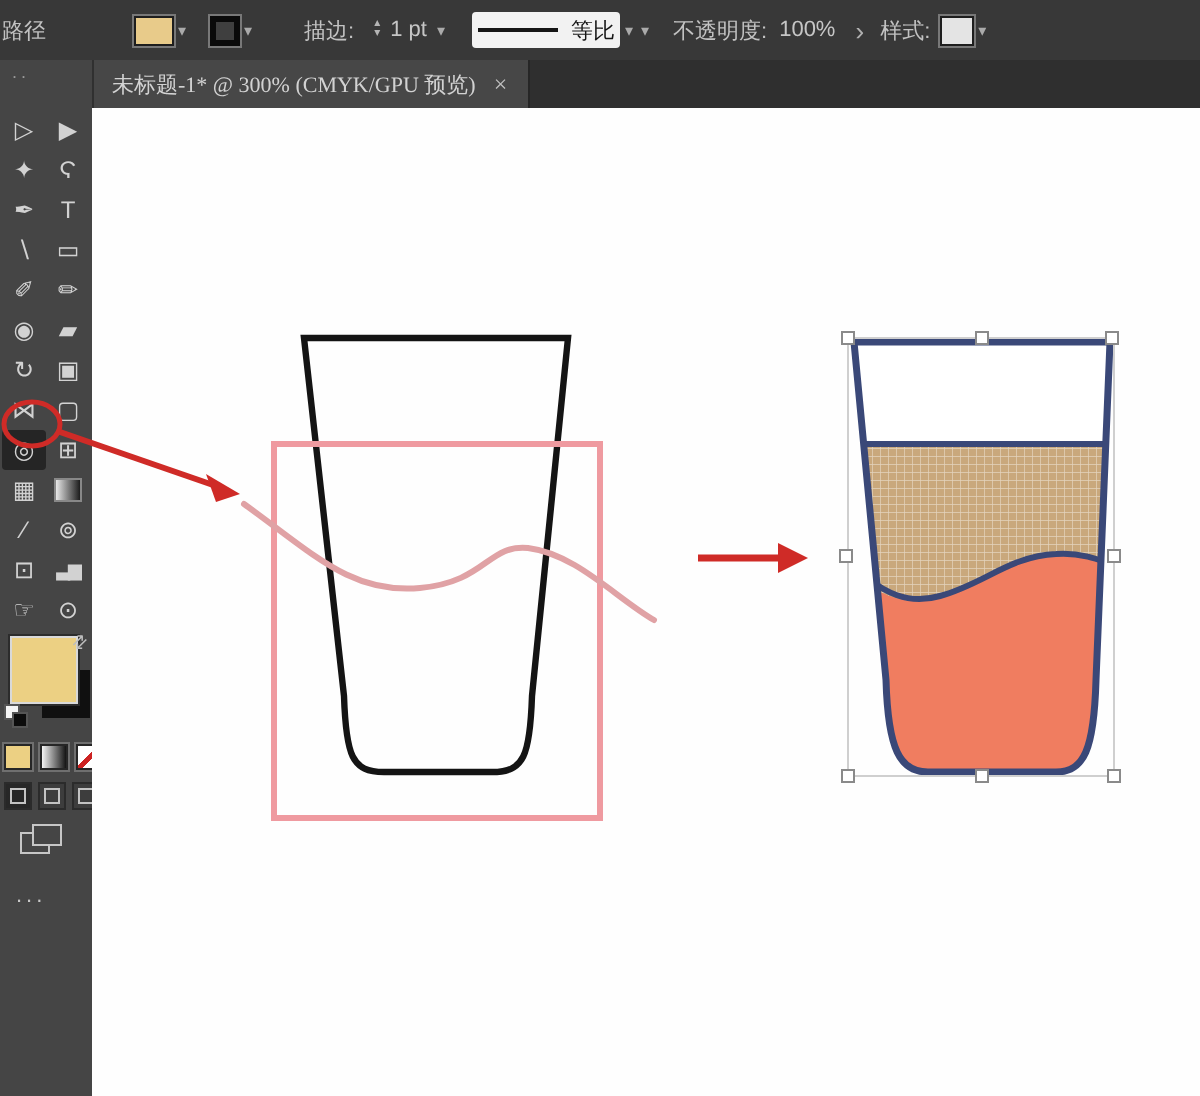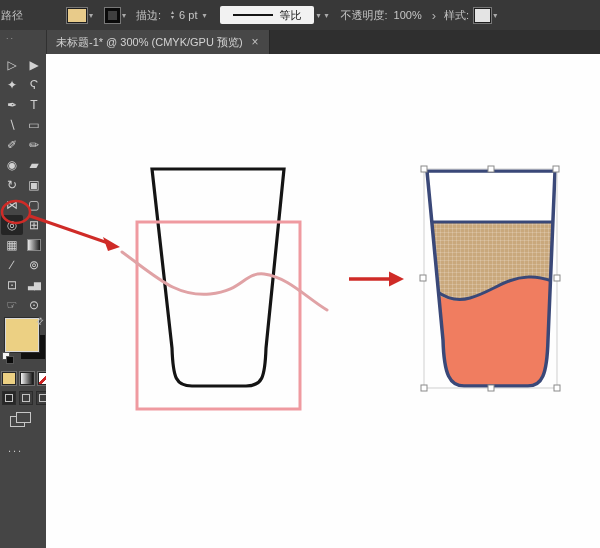--- a/index.html
+++ b/index.html
@@ -12,30 +12,30 @@
     align-items:center;color:#c6c6c6;font-size:11px;white-space:nowrap;}
   .cb-label{color:#c2c2c2;}
   .chev{font-size:8px;color:#aaa;margin:0 2px;}
   .swatch{display:inline-block;border:1px solid #1e1e1e;outline:1px solid #787878;}
   .fill-swatch{width:18px;height:13px;margin-left:44px;}
   .stroke-proxy{width:9px;height:9px;border:3px solid #0a0a0a;background:#3f3f3f;
     margin-left:10px;outline:1px solid #787878;}
   .stepper{display:flex;flex-direction:column;line-height:5px;font-size:6px;
     color:#b5b5b5;margin-left:10px;}
   .pill{background:#f2f2f2;color:#151515;height:18px;border-radius:2px;
-    display:flex;align-items:center;padding:0 13px;margin-left:12px;gap:6px;}
+    display:flex;align-items:center;padding:0 3px;margin-left:12px;gap:6px;}
   .pill .wline{width:40px;height:2px;background:#151515;}
   .opacity-val{margin-left:6px;text-align:right;}
   .style-swatch{width:15px;height:13px;background:#e4e4e4;margin-left:5px;}
 
   
   .tab-bar{position:absolute;left:46px;top:30px;right:0;height:24px;
     background:#2f2f2f;display:flex;align-items:stretch;}
   .doc-tab{background:#474747;color:#d2d2d2;font-size:11px;display:flex;
-    align-items:center;padding:0 10px;gap:9px;border-right:1px solid #262626;}
+    align-items:center;padding:0 10px;gap:9px;border-right:1px solid #262626;font-family:Liberation Serif, serif;}
   .tab-close{color:#c0c0c0;font-size:12px;cursor:pointer;}
 
   
   .toolbar{position:absolute;left:0;top:30px;width:46px;bottom:0;
     background:#454545;border-right:1px solid #303030;}
   .tb-head{color:#9a9a9a;font-size:9px;letter-spacing:2px;padding:1px 0 0 6px;height:14px;}
   .tools{display:grid;grid-template-columns:22px 22px;justify-content:center;margin-top:10px;}
   .tool{height:20px;display:flex;align-items:center;justify-content:center;
     color:#d2d2d2;font-size:12px;cursor:pointer;border-radius:2px;}
   .tool-active{background:#252525;}
@@ -80,26 +80,26 @@
 <body>
 
 <div id="app" data-name="illustrator-window">
 
   <div class="control-bar" data-name="control-bar">
     <span class="cb-label" style="margin-left:1px" data-name="selection-type-label">路径</span>
     <span class="swatch fill-swatch" data-name="fill-color-swatch" style="background:#e8cb8a"></span>
     <span class="chev" data-name="fill-chevron-icon">▾</span>
     <span class="stroke-proxy" data-name="stroke-color-swatch"></span>
     <span class="chev" data-name="stroke-chevron-icon">▾</span>
-    <span class="cb-label" style="margin-left:8px" data-name="stroke-label">描边:</span>
+    <span class="cb-label" style="margin-left:24px" data-name="stroke-label">描边:</span>
     <span class="stepper" data-name="stroke-width-stepper">
       <span data-name="stepper-up-icon">▴</span>
       <span data-name="stepper-down-icon">▾</span>
     </span>
-    <span style="margin-left:5px" data-name="stroke-width-value">6 pt</span>
+    <span style="margin-left:5px" data-name="stroke-width-value">1 pt</span>
     <span class="chev" style="margin-left:5px" data-name="stroke-width-chevron-icon">▾</span>
 
     <span class="pill" data-name="width-profile-dropdown">
       <span class="wline" data-name="width-profile-preview-icon"></span>
       <span data-name="width-profile-value">等比</span>
     </span>
     <span class="chev" data-name="width-profile-chevron-icon">▾</span>
 
     <span class="chev" data-name="brush-chevron-icon">▾</span>
 

